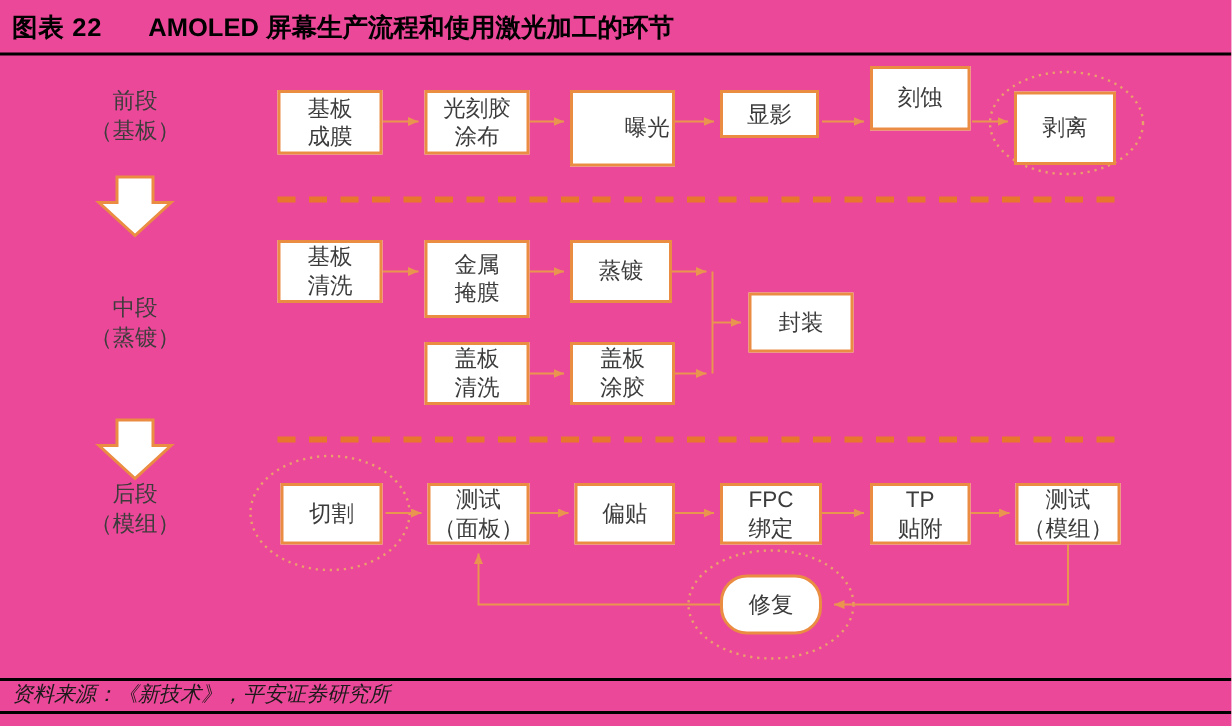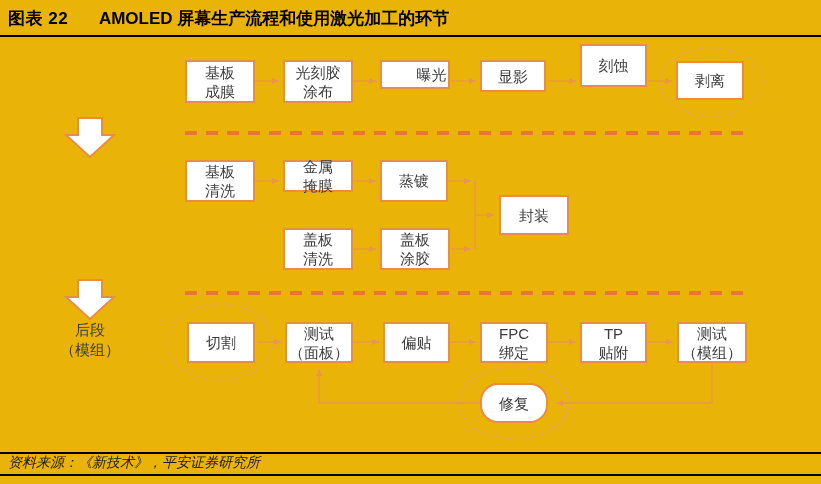--- a/index.html
+++ b/index.html
@@ -1,17 +1,17 @@
 <!DOCTYPE html>
 <html><head>
 <meta charset="utf-8">
 <style>
   html,body{margin:0;padding:0;background:#ffffff;}
   .page{
-    position:relative;width:821px;height:484px;background:#eab308;overflow:hidden;
+    position:relative;width:821px;height:484px;background:#ec4899;overflow:hidden;
     font-family:"Liberation Sans",sans-serif;color:#3c3c3c;
   }
   .header{position:absolute;left:8px;top:7px;font-weight:bold;color:#000;font-size:17px;white-space:nowrap;}
   .header .fig-label{letter-spacing:0.5px;}
   .header .fig-title{margin-left:26px;}
   .rule-title{position:absolute;left:0;top:35px;width:821px;height:2px;background:#000;}
   .svg-layer{position:absolute;left:0;top:0;width:821px;height:484px;}
   .node{
     position:absolute;box-sizing:border-box;border:2px solid #EA8C42;background:#fff;
     display:flex;align-items:center;justify-content:center;text-align:center;
@@ -73,35 +73,39 @@
       <path d="M450,342 H476"></path>
       <path d="M548,342 H576"></path>
       <path d="M647,342 H673"></path>
       <path d="M712,363 V403 H556"></path>
       <path d="M480,403 H319 V369"></path>
     </g>
 
     <line x1="475" y1="181" x2="475" y2="249" stroke="#EA954F" stroke-width="1.3"></line>
   </svg>
 
+  <div class="stage-label" style="left:50px;top:58px;">前段
+（基板）</div>
+  <div class="stage-label" style="left:50px;top:196px;">中段
+（蒸镀）</div>
   <div class="stage-label" style="left:50px;top:320px;">后段
 （模组）</div>
 
   <div class="node" style="left:185px;top:60px;width:70px;height:43px;">基板
 成膜</div>
   <div class="node" style="left:283px;top:60px;width:70px;height:43px;">光刻胶
 涂布</div>
-  <div class="node" style="left:380px;top:60px;width:70px;height:29px;padding-left:33px;">曝光</div>
+  <div class="node" style="left:380px;top:60px;width:70px;height:51px;padding-left:33px;">曝光</div>
   <div class="node" style="left:480px;top:60px;width:66px;height:32px;">显影</div>
   <div class="node" style="left:580px;top:44px;width:67px;height:43px;">刻蚀</div>
-  <div class="node" style="left:676px;top:61px;width:68px;height:39px;">剥离</div>
+  <div class="node" style="left:676px;top:61px;width:68px;height:49px;">剥离</div>
 
   <div class="node" style="left:185px;top:160px;width:70px;height:42px;">基板
 清洗</div>
-  <div class="node" style="left:283px;top:160px;width:70px;height:32px;">金属
+  <div class="node" style="left:283px;top:160px;width:70px;height:52px;">金属
 掩膜</div>
   <div class="node" style="left:380px;top:160px;width:68px;height:42px;font-family:Liberation Serif, serif;">蒸镀</div>
   <div class="node" style="left:283px;top:228px;width:70px;height:42px;">盖板
 清洗</div>
   <div class="node" style="left:380px;top:228px;width:70px;height:42px;">盖板
 涂胶</div>
   <div class="node" style="left:187px;top:322px;width:68px;height:41px;">切割</div>
 
   <div class="node" style="left:499px;top:195px;width:70px;height:40px;">封装</div>
   <div class="node" style="left:285px;top:322px;width:68px;height:41px;">测试

